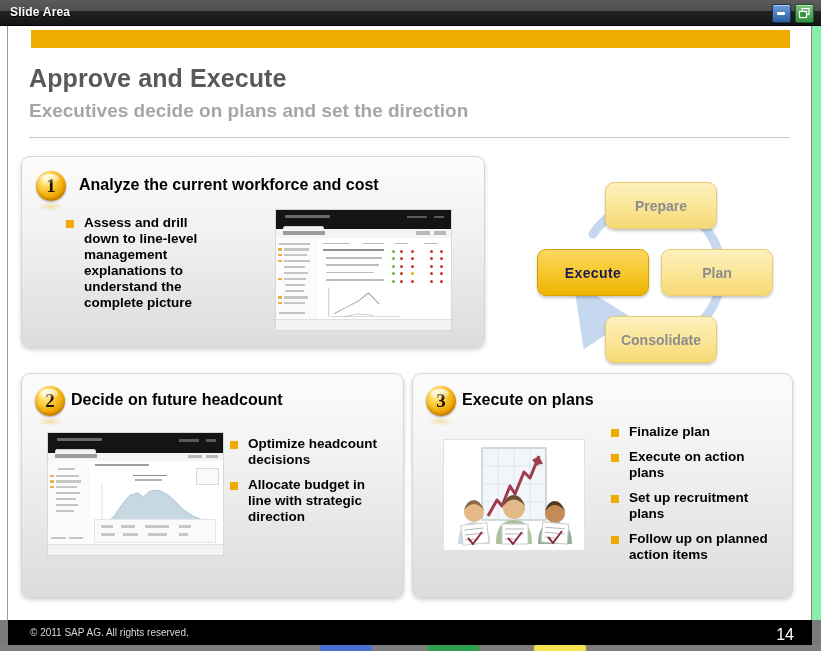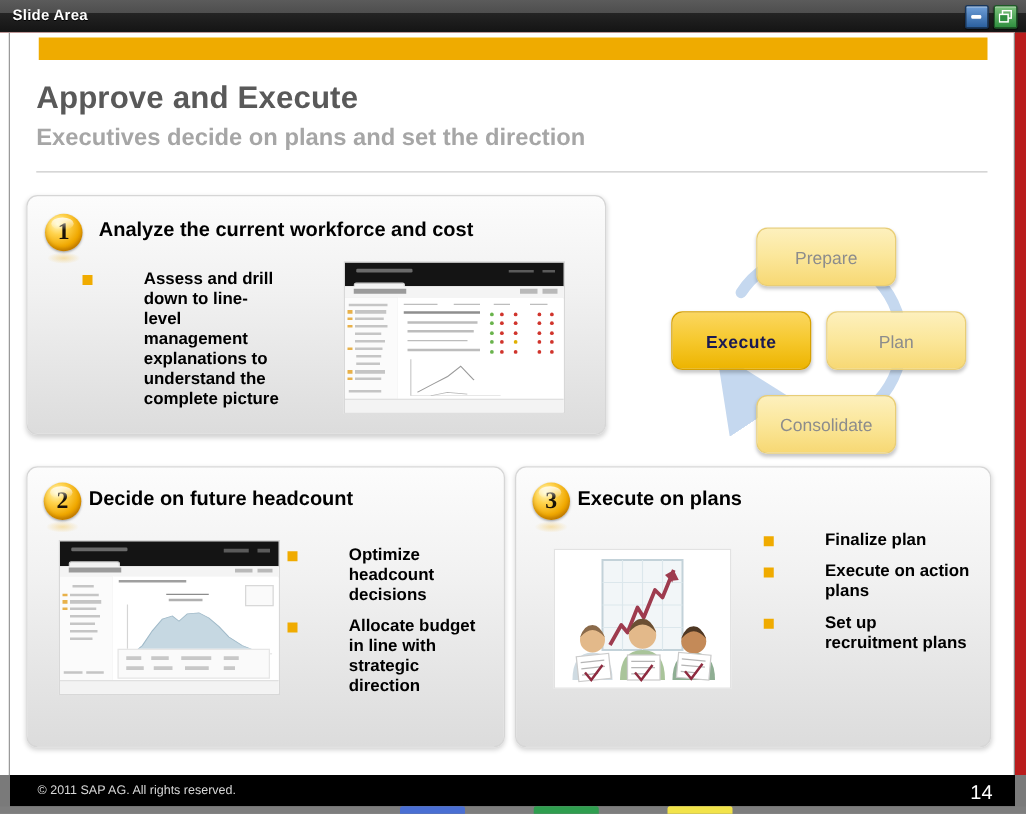--- a/index.html
+++ b/index.html
@@ -25,21 +25,21 @@
   }
   .tb-buttons{position:absolute;right:7px;top:4px;display:flex;gap:4px;}
   .tb-btn{width:17px;height:17px;border-radius:2px;position:relative;
     box-shadow:inset 0 1px 0 rgba(255,255,255,.45),0 1px 1px rgba(0,0,0,.6);}
   .tb-btn.min{background:linear-gradient(to bottom,#6f9fd8,#2a5f9e);border:1px solid #17365c;}
   .tb-btn.min:after{content:"";position:absolute;left:4px;top:7px;width:8px;height:3px;background:#fff;border-radius:1px;}
   .tb-btn.rest{background:linear-gradient(to bottom,#7ec47e,#2f8f3f);border:1px solid #1d5a27;}
   .tb-btn.rest svg{position:absolute;left:3px;top:3px;}
 
   
-  .slide-outer{position:absolute;left:0;top:26px;width:821px;height:594px;background:#b91c1c;}
+  .slide-outer{position:absolute;left:0;top:26px;width:821px;height:594px;background:#86efac;}
   .ghost-left{position:absolute;left:0;top:0;width:8px;height:594px;background:#ffffff;
     border-right:1px solid #9a9a9a;box-sizing:border-box;}
   .slide{
     position:absolute;left:8px;top:0;width:804px;height:594px;
     background:#ffffff;border-right:1px solid #8a8a8a;box-sizing:border-box;
   }
 
   .topbar{position:absolute;left:23px;top:4px;width:759px;height:18px;background:#efab00;}
 
   .slide-title{
@@ -78,21 +78,21 @@
     background:linear-gradient(to bottom,rgba(255,255,255,.85),rgba(255,255,255,0));
   }
   .badge:after{
     content:"";position:absolute;left:2px;top:31px;width:26px;height:9px;border-radius:50%;
     background:radial-gradient(ellipse at center, rgba(240,170,0,.30) 0%, rgba(240,170,0,0) 72%);
   }
 
   .card-h{position:absolute;font-size:16px;font-weight:bold;color:#000;}
 
   .bullets{position:absolute;}
-  .bullet{display:flex;margin-bottom:9px;gap:31px;}
+  .bullet{display:flex;margin-bottom:9px;}
   .bullet .sq{width:8px;height:8px;background:#f0ab00;flex:0 0 8px;margin-top:5px;margin-right:10px;}
   .bullet .btxt{font-size:13.5px;font-weight:bold;color:#000;line-height:16px;}
 
   
   .thumb{position:absolute;background:#ffffff;border:1px solid #d8d8d8;overflow:hidden;filter:blur(.25px);}
   .th-head{position:absolute;left:0;top:0;right:0;height:16%;background:#141414;}
   .th-head .h-l{position:absolute;left:5%;top:26%;width:26%;height:16%;background:#6a6a6a;border-radius:1px;}
   .th-head .h-r1{position:absolute;right:14%;top:30%;width:11%;height:14%;background:#5a5a5a;}
   .th-head .h-r2{position:absolute;right:4%;top:30%;width:6%;height:14%;background:#5a5a5a;}
   .th-tab{position:absolute;left:4%;top:13%;width:22%;height:7%;background:#f2f2f2;border:1px solid #cfcfcf;border-radius:2px 2px 0 0;}
@@ -117,20 +117,21 @@
   .illus{position:absolute;background:#ffffff;border:1px solid #e2e2e2;overflow:hidden;}
 
   
   #cycle{position:absolute;left:525px;top:150px;width:260px;height:200px;}
   .cy-box{
     position:absolute;border-radius:9px;
     display:flex;align-items:center;justify-content:center;
     font-size:14px;color:#8c8c8c;
     box-shadow:0 2px 3px rgba(0,0,0,.22);
     box-sizing:border-box;
+    font-weight:bold;
   }
   .cy-box.norm{
     background:linear-gradient(to bottom,#fdf0bd 0%,#fbe79b 48%,#f7d874 100%);
     border:1px solid #e8cd76;
   }
   .cy-box.active{
     background:linear-gradient(to bottom,#fbd760 0%,#f6c92f 48%,#edb400 100%);
     border:1px solid #d6a000;
     color:#1a1a52;font-weight:bold;font-size:14px;letter-spacing:.4px;
   }
@@ -432,20 +433,24 @@
             <span class="btxt">Finalize plan</span>
           </div>
           <div class="bullet">
             <span class="sq"></span>
             <span class="btxt">Execute on action plans</span>
           </div>
           <div class="bullet">
             <span class="sq"></span>
             <span class="btxt">Set up recruitment plans</span>
           </div>
+          <div class="bullet">
+            <span class="sq"></span>
+            <span class="btxt">Follow up on planned action items</span>
+          </div>
         </div>
       </div>
 
     </div>
   </div>
 
   <div class="footer">
     <span class="cpy">© 2011 SAP AG. All rights reserved.</span>
     <span class="pg">14</span>
   </div>

